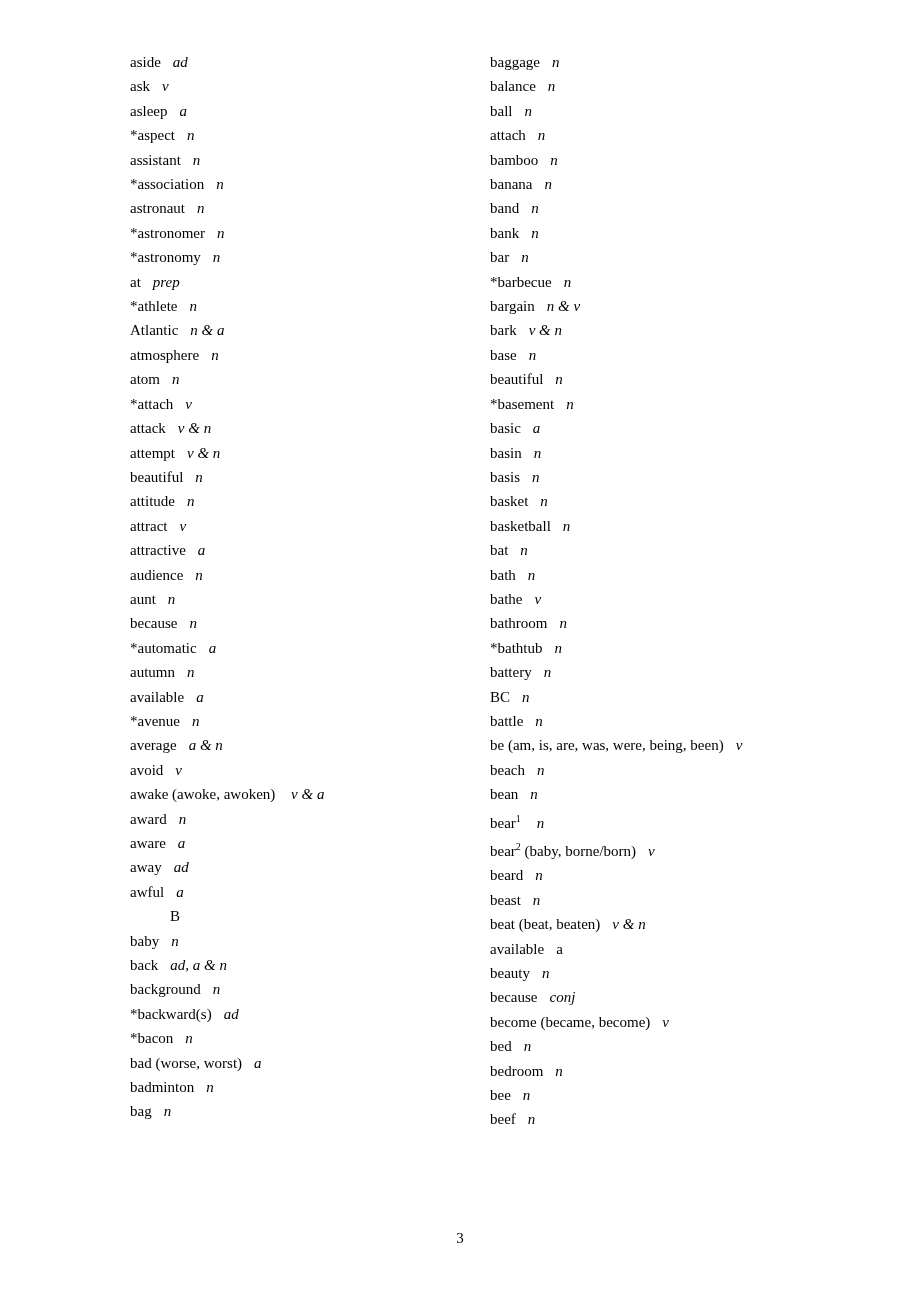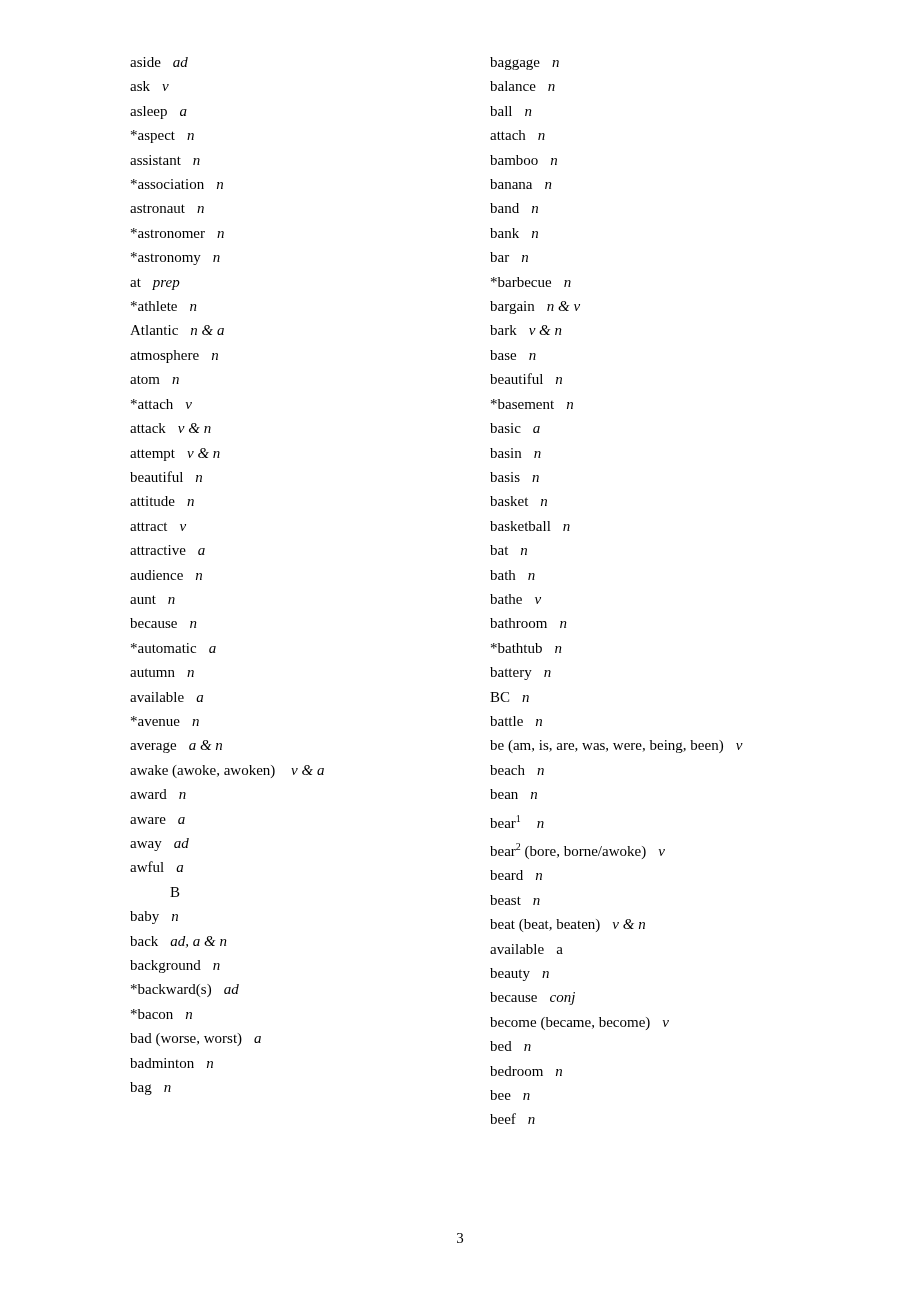--- a/index.html
+++ b/index.html
@@ -81,20 +81,21 @@
         <div class="entry"><span class="word">attract</span><span class="pos">v</span></div>
         <div class="entry"><span class="word">attractive</span><span class="pos">a</span></div>
         <div class="entry"><span class="word">audience</span><span class="pos">n</span></div>
         <div class="entry"><span class="word">aunt</span><span class="pos">n</span></div>
         <div class="entry"><span class="word">because</span><span class="pos">n</span></div>
         <div class="entry"><span class="word">*automatic</span><span class="pos">a</span></div>
         <div class="entry"><span class="word">autumn</span><span class="pos">n</span></div>
         <div class="entry"><span class="word">available</span><span class="pos">a</span></div>
         <div class="entry"><span class="word">*avenue</span><span class="pos">n</span></div>
         <div class="entry"><span class="word">average</span><span class="pos">a &amp; n</span></div>
+        <div class="entry"><span class="word">avoid</span><span class="pos">v</span></div>
         <div class="entry"><span class="word">awake (awoke, awoken) </span><span class="pos">v &amp; a</span></div>
         <div class="entry"><span class="word">award</span><span class="pos">n</span></div>
         <div class="entry"><span class="word">aware</span><span class="pos">a</span></div>
         <div class="entry"><span class="word">away</span><span class="pos">ad</span></div>
         <div class="entry"><span class="word">awful</span><span class="pos">a</span></div>
         <div class="section-head">B</div>
         <div class="entry"><span class="word">baby</span><span class="pos">n</span></div>
         <div class="entry"><span class="word">back</span><span class="pos">ad, a &amp; n</span></div>
         <div class="entry"><span class="word">background</span><span class="pos">n</span></div>
         <div class="entry"><span class="word">*backward(s)</span><span class="pos">ad</span></div>
@@ -129,21 +130,21 @@
         <div class="entry"><span class="word">bathe</span><span class="pos">v</span></div>
         <div class="entry"><span class="word">bathroom</span><span class="pos">n</span></div>
         <div class="entry"><span class="word">*bathtub</span><span class="pos">n</span></div>
         <div class="entry"><span class="word">battery</span><span class="pos">n</span></div>
         <div class="entry"><span class="word">BC</span><span class="pos">n</span></div>
         <div class="entry"><span class="word">battle</span><span class="pos">n</span></div>
         <div class="entry"><span class="word">be (am, is, are, was, were, being, been)</span><span class="pos">v</span></div>
         <div class="entry"><span class="word">beach</span><span class="pos">n</span></div>
         <div class="entry"><span class="word">bean</span><span class="pos">n</span></div>
         <div class="entry"><span class="word">bear</span><span class="superscript">1</span><span class="pos" style="margin-left: 16px;">n</span></div>
-        <div class="entry"><span class="word">bear</span><span class="superscript">2</span><span> (bore, borne/awoke)</span><span class="pos">v</span></div>
+        <div class="entry"><span class="word">bear</span><span class="superscript">2</span><span> (baby, borne/born)</span><span class="pos">v</span></div>
         <div class="entry"><span class="word">beard</span><span class="pos">n</span></div>
         <div class="entry"><span class="word">beast</span><span class="pos">n</span></div>
         <div class="entry"><span class="word">beat (beat, beaten)</span><span class="pos">v &amp; n</span></div>
         <div class="entry"><span class="word">available</span><span class="pos" style="font-style: normal;">a</span></div>
         <div class="entry"><span class="word">beauty</span><span class="pos">n</span></div>
         <div class="entry"><span class="word">because</span><span class="pos">conj</span></div>
         <div class="entry"><span class="word">become (became, become)</span><span class="pos">v</span></div>
         <div class="entry"><span class="word">bed</span><span class="pos">n</span></div>
         <div class="entry"><span class="word">bedroom</span><span class="pos">n</span></div>
         <div class="entry"><span class="word">bee</span><span class="pos">n</span></div>

